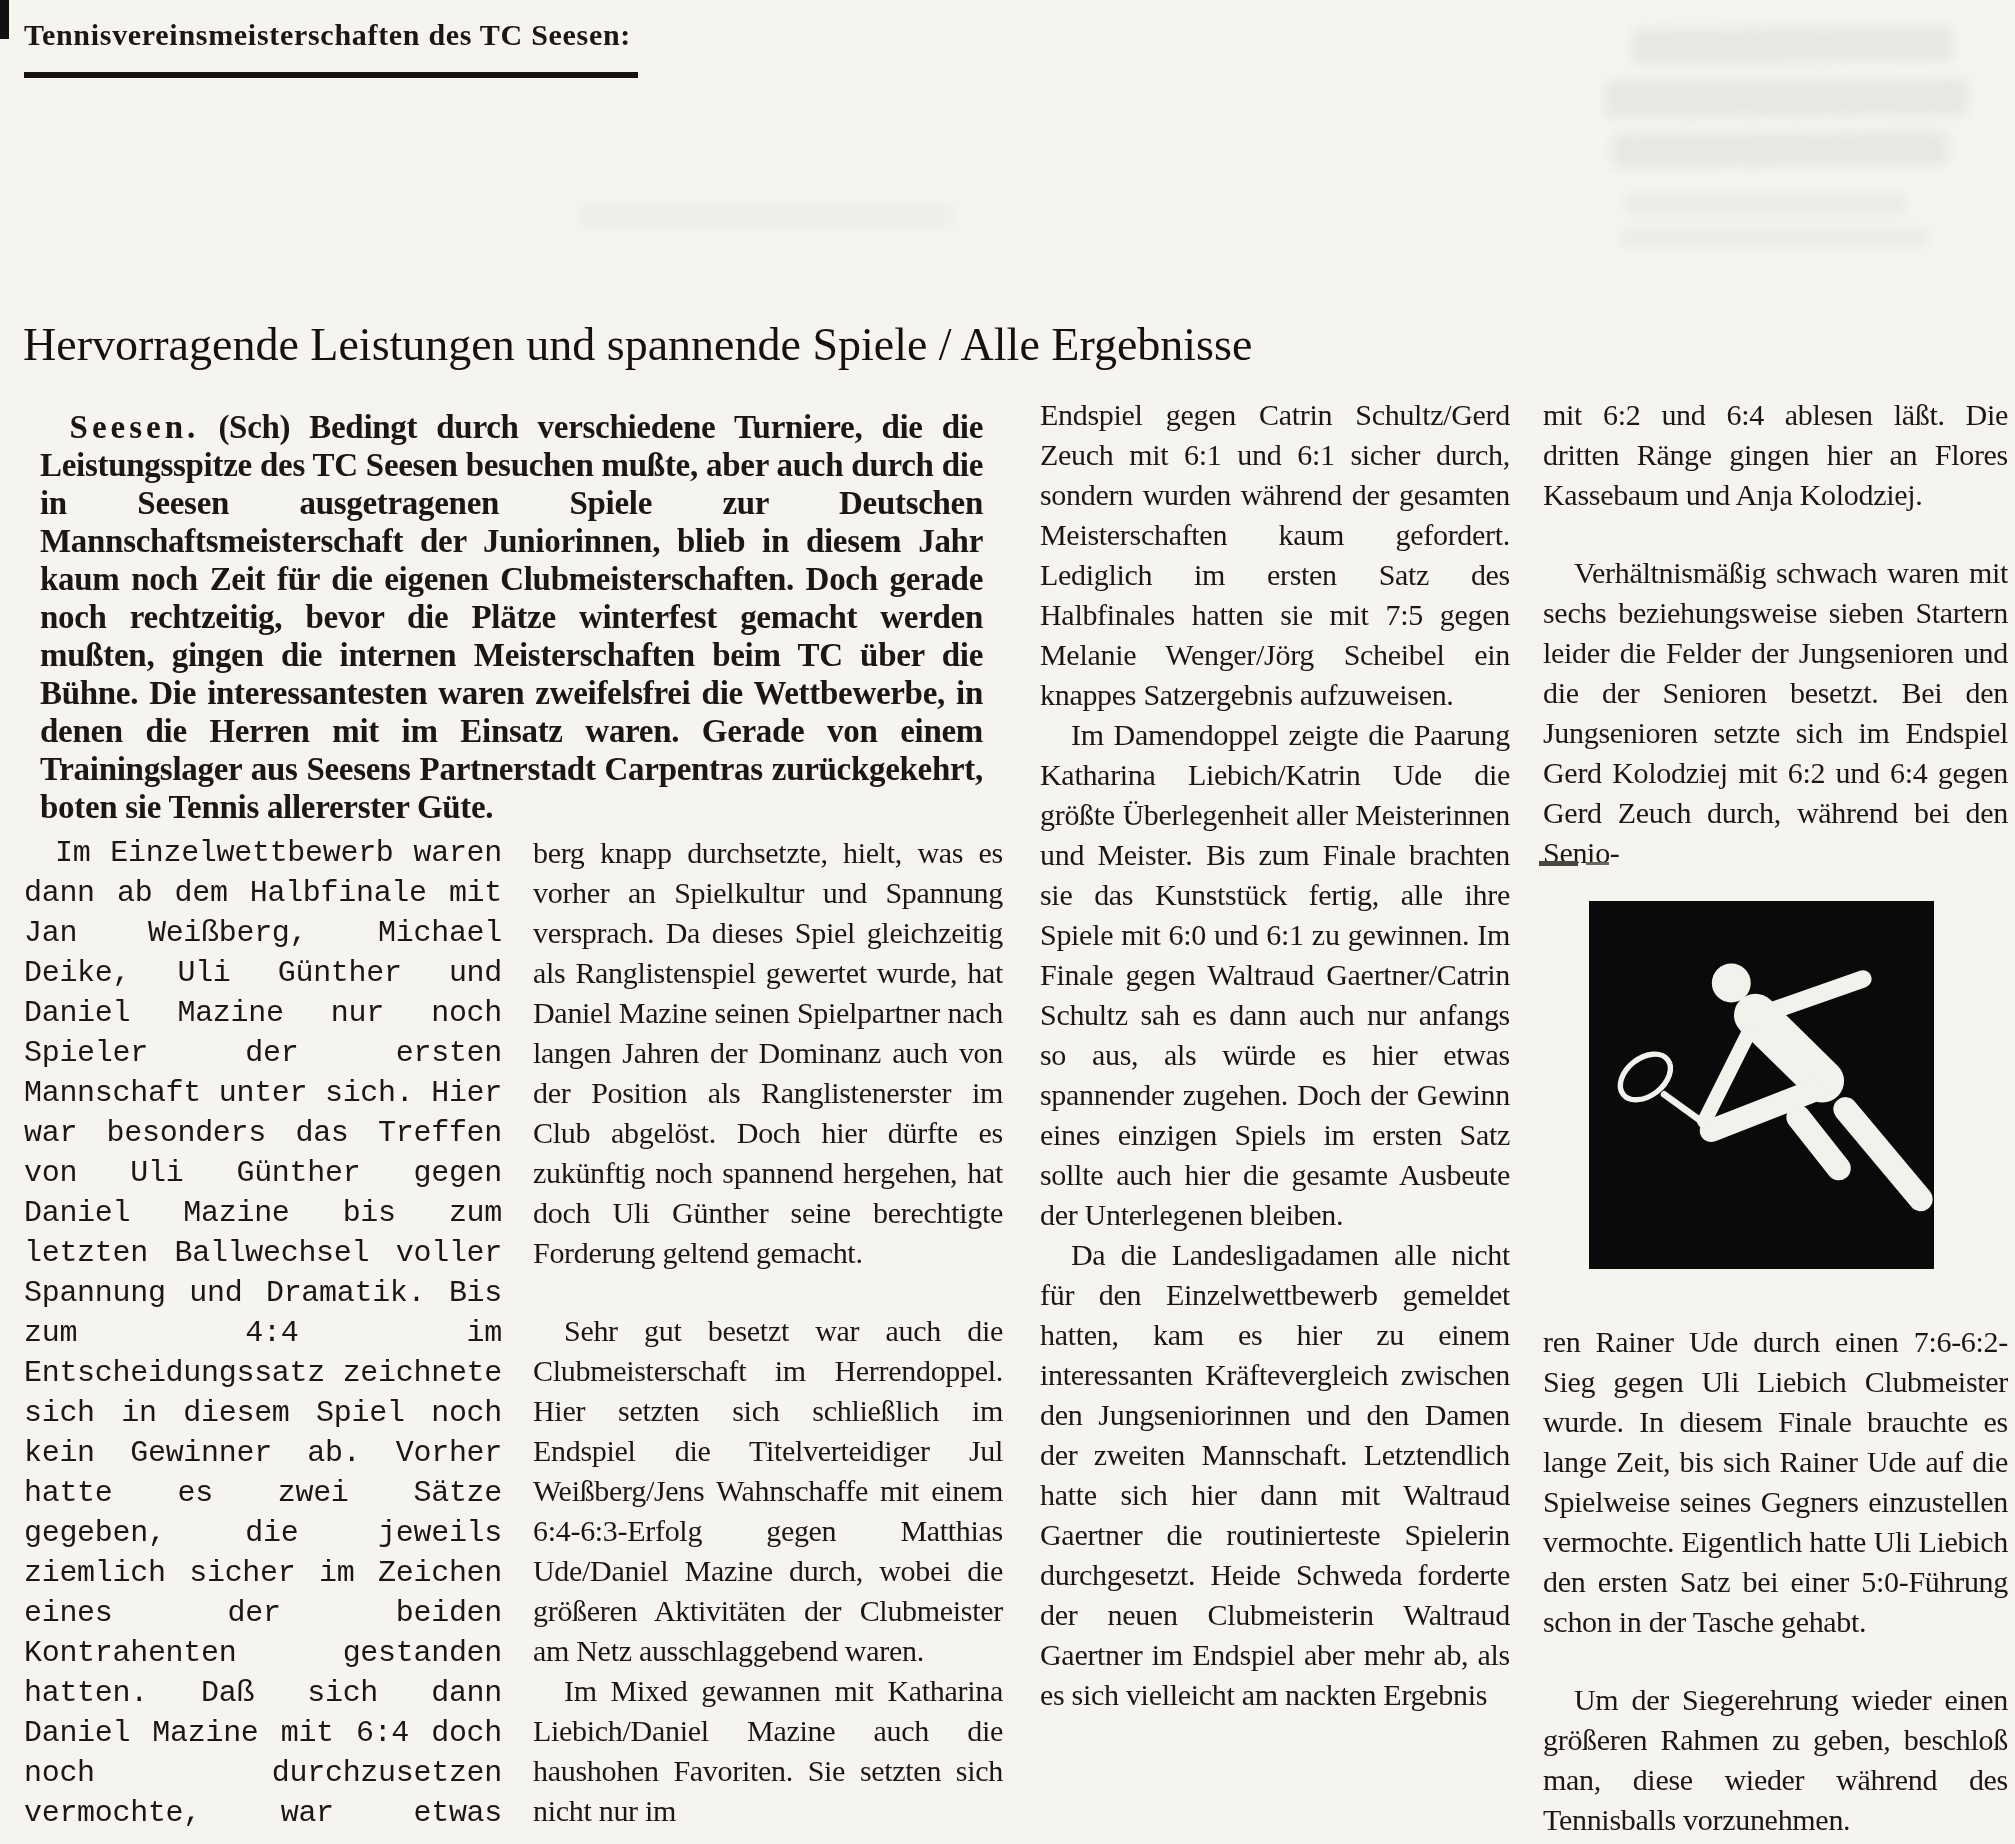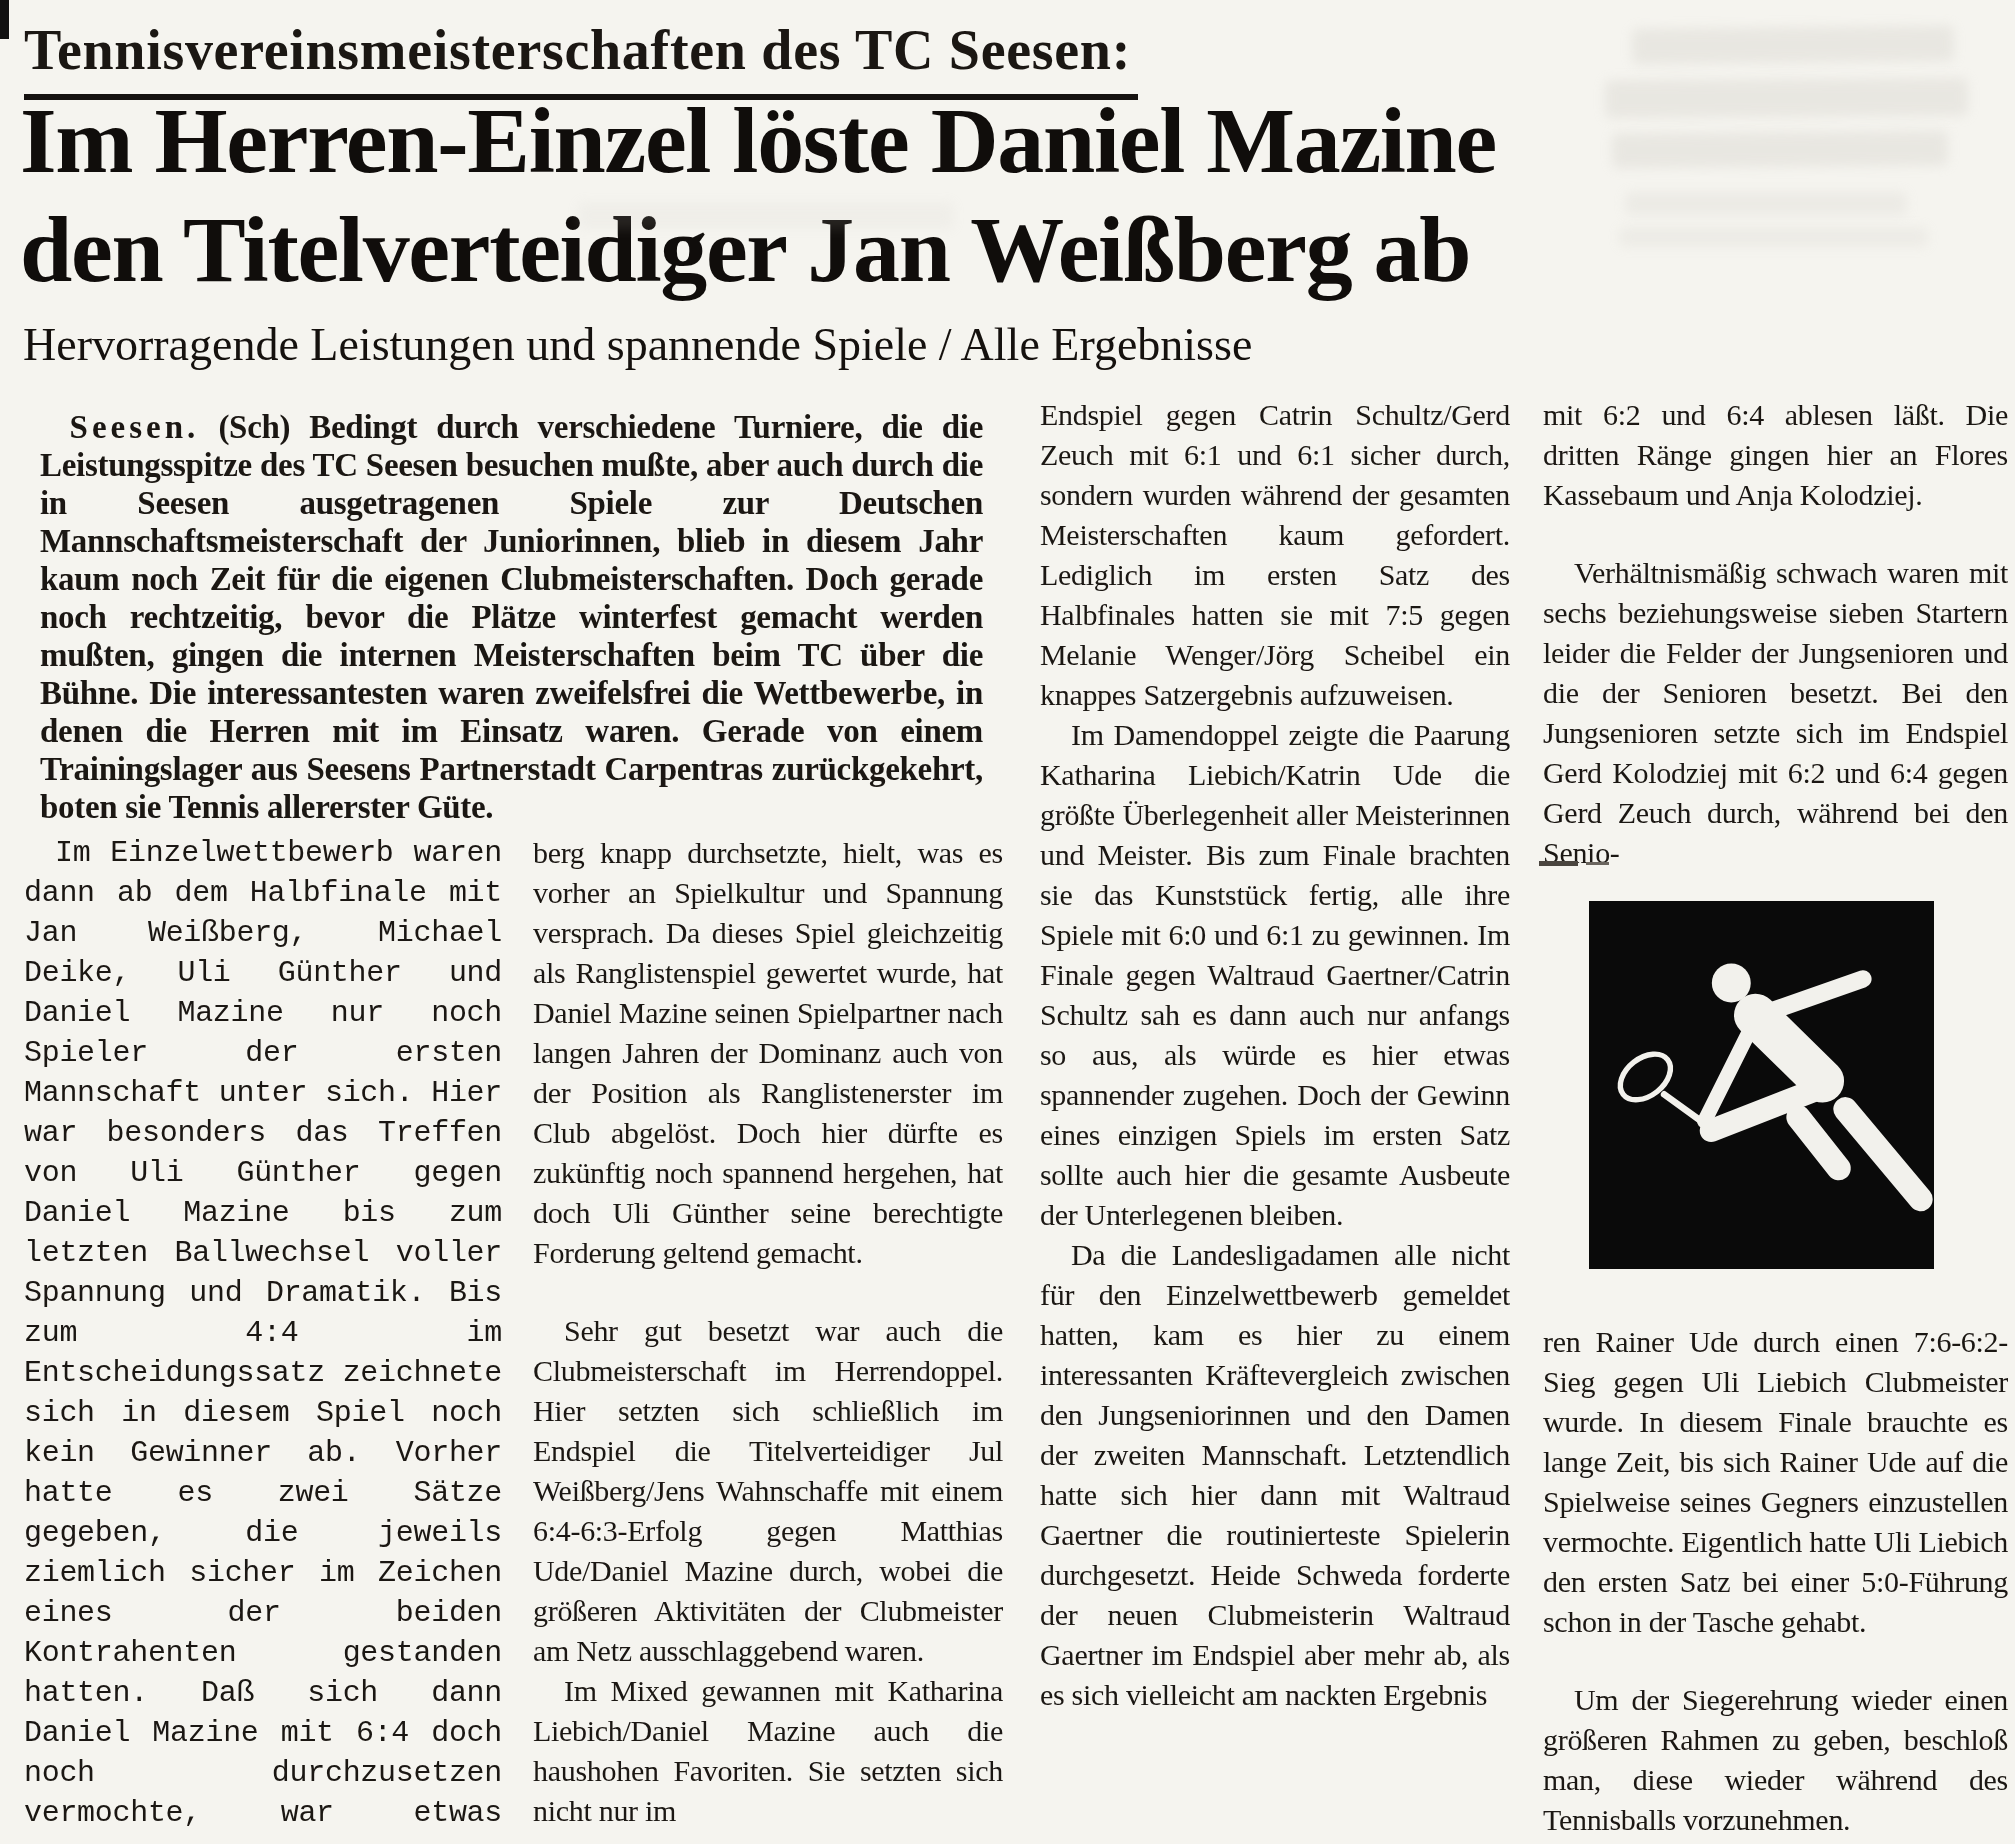--- a/index.html
+++ b/index.html
@@ -7,22 +7,22 @@
     position:relative;
     width:2015px;height:1844px;
     background:#f5f4ef;
     overflow:hidden;
     font-family:"Liberation Serif","DejaVu Serif",serif;
     color:#1b1713;
   }
   .edge-mark{position:absolute;left:0;top:0;width:9.4px;height:39px;background:#111;}
   .kicker{
     position:absolute;left:24px;top:17.5px;
-    font-size:56px;font-weight:bold;letter-spacing:0.7px;
-    border-bottom:6px solid #151210;padding-bottom:12px;padding-right:6.7px;
+    font-size:30px;font-weight:bold;letter-spacing:0.7px;
+    border-bottom:6px solid #151210;padding-bottom:20px;padding-right:6.7px;
     white-space:nowrap;
   }
   .headline{
     position:absolute;left:20px;top:86px;width:1746px;
     font-size:94px;line-height:1.16;font-weight:bold;
     letter-spacing:-1.3px;color:#100d0b;
   }
   .subhead{
     position:absolute;left:23px;top:318px;width:1612px;
     font-size:46px;font-weight:normal;letter-spacing:0px;color:#15110e;
@@ -67,24 +67,20 @@
 </style>
 </head>
 <body>
 
 <div id="page">
 
   <div class="edge-mark"></div>
 
   <div class="kicker">Tennisvereinsmeisterschaften des TC Seesen:</div>
 
-  <div class="headline">
-    <div>Im Herren-Einzel löste Daniel Mazine</div>
-    <div>den Titelverteidiger Jan Weißberg ab</div>
-  </div>
 
   <div class="subhead">Hervorragende Leistungen und spannende Spiele / Alle Ergebnisse</div>
 
   <div class="lead">
     <p><span class="spaced">Seesen.</span> <span>(Sch)</span> <span>Bedingt durch verschiedene Turniere, die die Leistungsspitze des TC Seesen besuchen mußte, aber auch durch die in Seesen ausgetragenen Spiele zur Deutschen Mannschaftsmeisterschaft der Juniorinnen, blieb in diesem Jahr kaum noch Zeit für die eigenen Clubmeisterschaften. Doch gerade noch rechtzeitig, bevor die Plätze winterfest gemacht werden mußten, gingen die internen Meisterschaften beim TC über die Bühne. Die interessantesten waren zweifelsfrei die Wettbewerbe, in denen die Herren mit im Einsatz waren. Gerade von einem Trainingslager aus Seesens Partnerstadt Carpentras zurückgekehrt, boten sie Tennis allererster Güte.</span></p>
   </div>
 
   <div id="col1" class="col">
     <p>Im Einzelwettbewerb waren dann ab dem Halbfinale mit Jan Weißberg, Michael Deike, Uli Günther und Daniel Mazine nur noch Spieler der ersten Mannschaft unter sich. Hier war besonders das Treffen von Uli Günther gegen Daniel Mazine bis zum letzten Ballwechsel voller Spannung und Dramatik. Bis zum 4:4 im Entscheidungssatz zeichnete sich in diesem Spiel noch kein Gewinner ab. Vorher hatte es zwei Sätze gegeben, die jeweils ziemlich sicher im Zeichen eines der beiden Kontrahenten gestanden hatten. Daß sich dann Daniel Mazine mit 6:4 doch noch durchzusetzen vermochte, war etwas glücklich. Aber auch Jan Weißberg mußte im anderen Halbfinale gegen Michael Deike über die volle Distanz mit 6:2, 5:7 und 6:2 gehen, bis auch er sich für das Finale qualifiziert hatte.</p>
     <p>Das Finale, in dem sich Daniel Mazine dann zweimal 6:4 gegen den Titelverteidiger Jan Weiß-</p>

